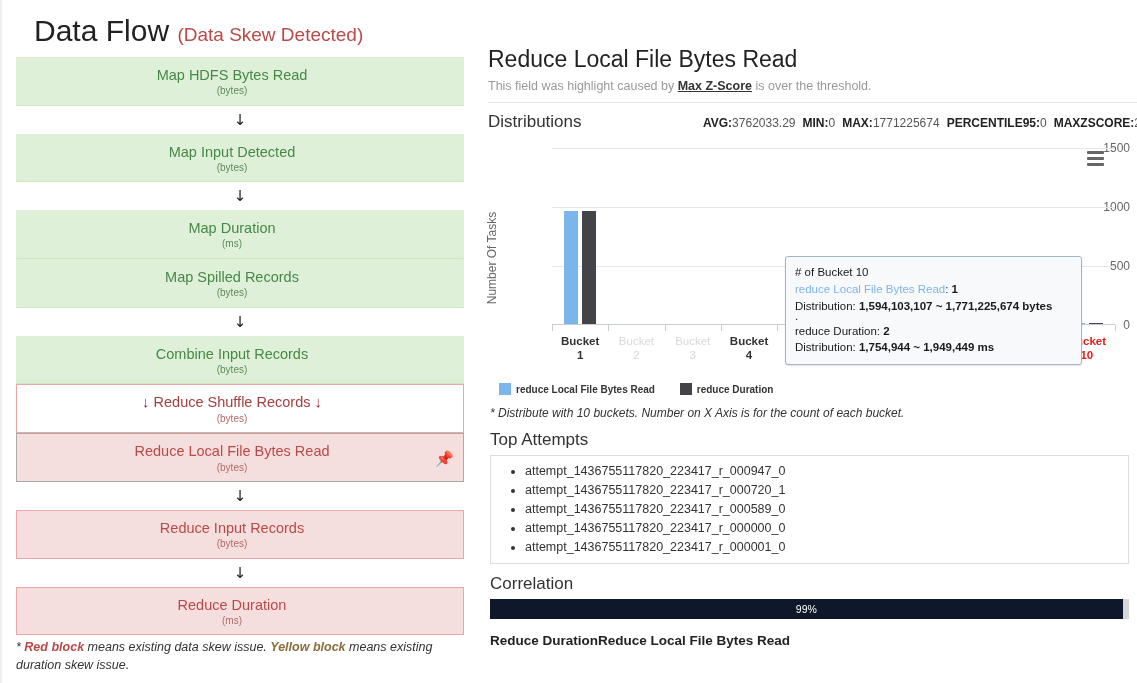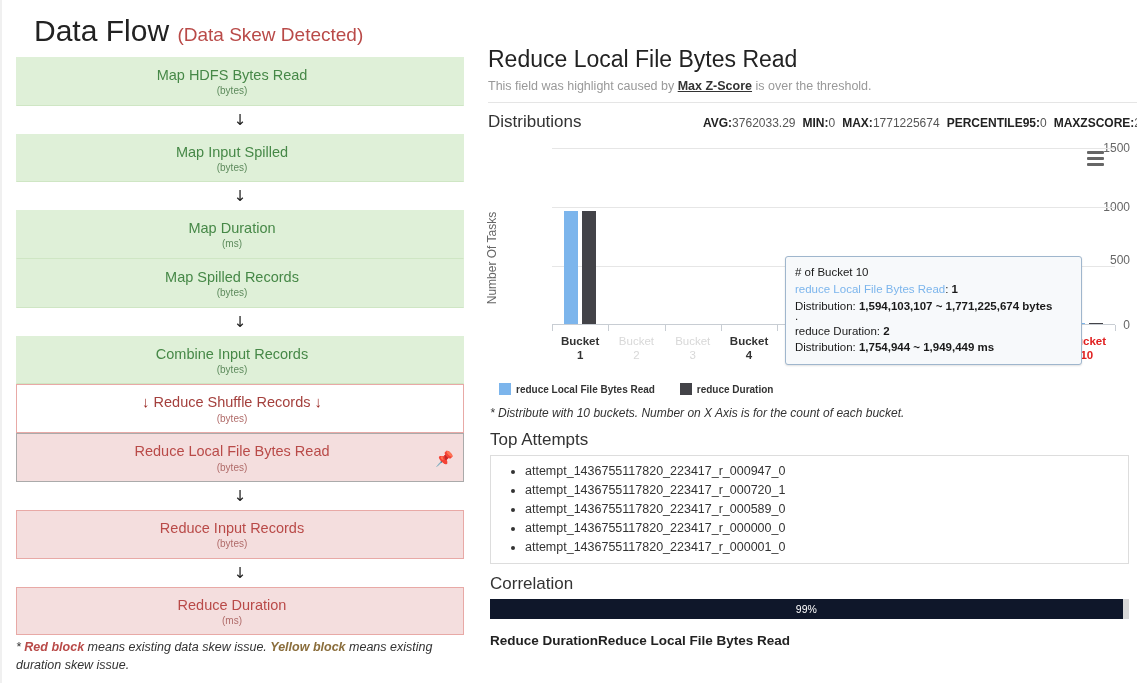--- a/index.html
+++ b/index.html
@@ -302,21 +302,21 @@
       <span class="skew">(Data Skew Detected)</span>
     </h1>
 
     <div class="flow-block blk-green">
       <div class="flow-name">Map HDFS Bytes Read</div>
       <div class="flow-unit">(bytes)</div>
     </div>
     <div class="down-arrow">↓</div>
 
     <div class="flow-block blk-green">
-      <div class="flow-name">Map Input Spilled</div>
+      <div class="flow-name">Map Input Detected</div>
       <div class="flow-unit">(bytes)</div>
     </div>
     <div class="down-arrow">↓</div>
 
     <div class="flow-block blk-green">
       <div class="flow-name">Map Duration</div>
       <div class="flow-unit">(ms)</div>
     </div>
 
     <div class="flow-block blk-green">
@@ -384,21 +384,21 @@
       <div id="hamburger">
         <span></span>
           <span></span>
           <span></span>
       </div>
 
       <div class="y-axis-title">Number Of Tasks</div>
 
       <div id="y-ticks">
           <div class="y-tick" style="top: 189px;">0</div>
-          <div class="y-tick" style="top: 124px;">500</div>
+          <div class="y-tick" style="top: 130px;">500</div>
           <div class="y-tick" style="top: 71px;">1000</div>
           <div class="y-tick" style="top: 12px;">1500</div>
         </div>
 
       <div id="plot">
         <div id="gridlines">
             <div class="gridline" style="top: 118px;"></div>
             <div class="gridline" style="top: 59px;"></div>
             <div class="gridline" style="top: 0px;"></div>
           </div>

